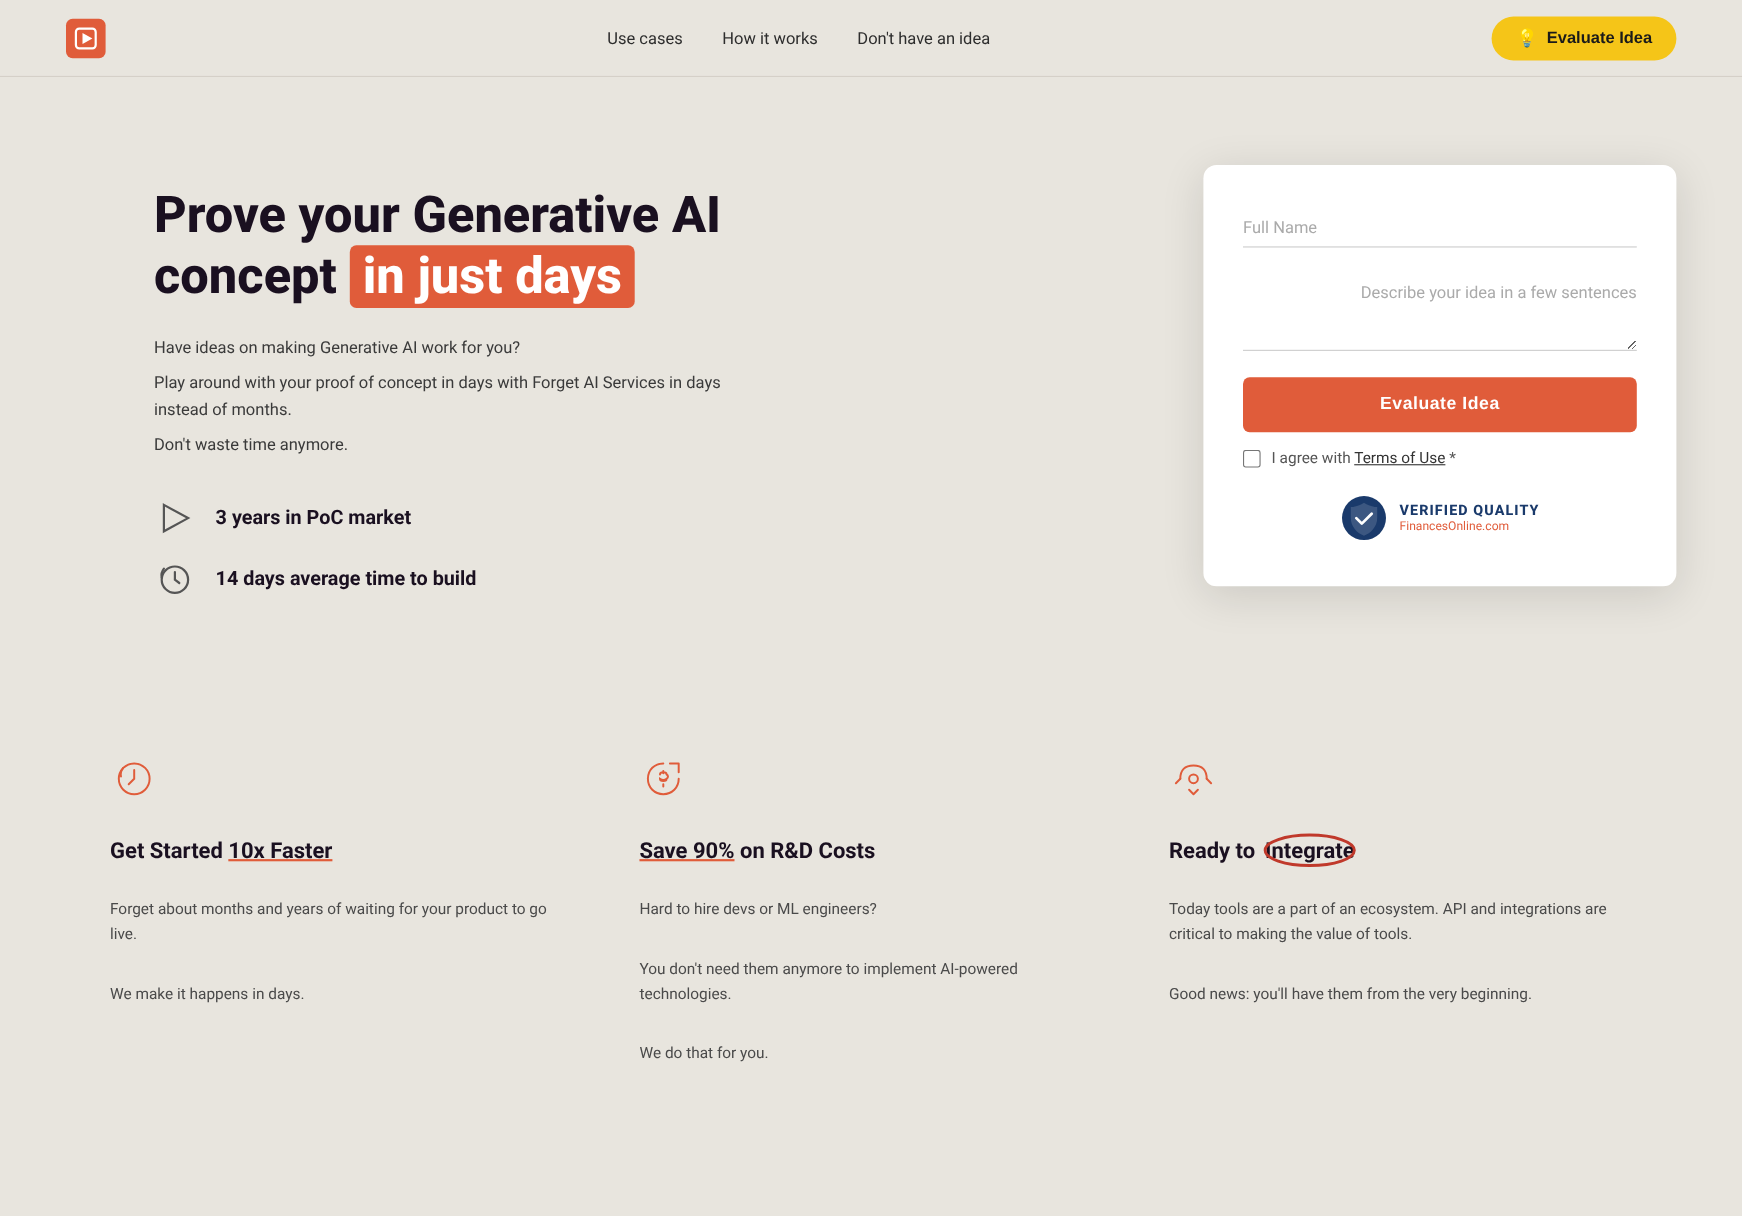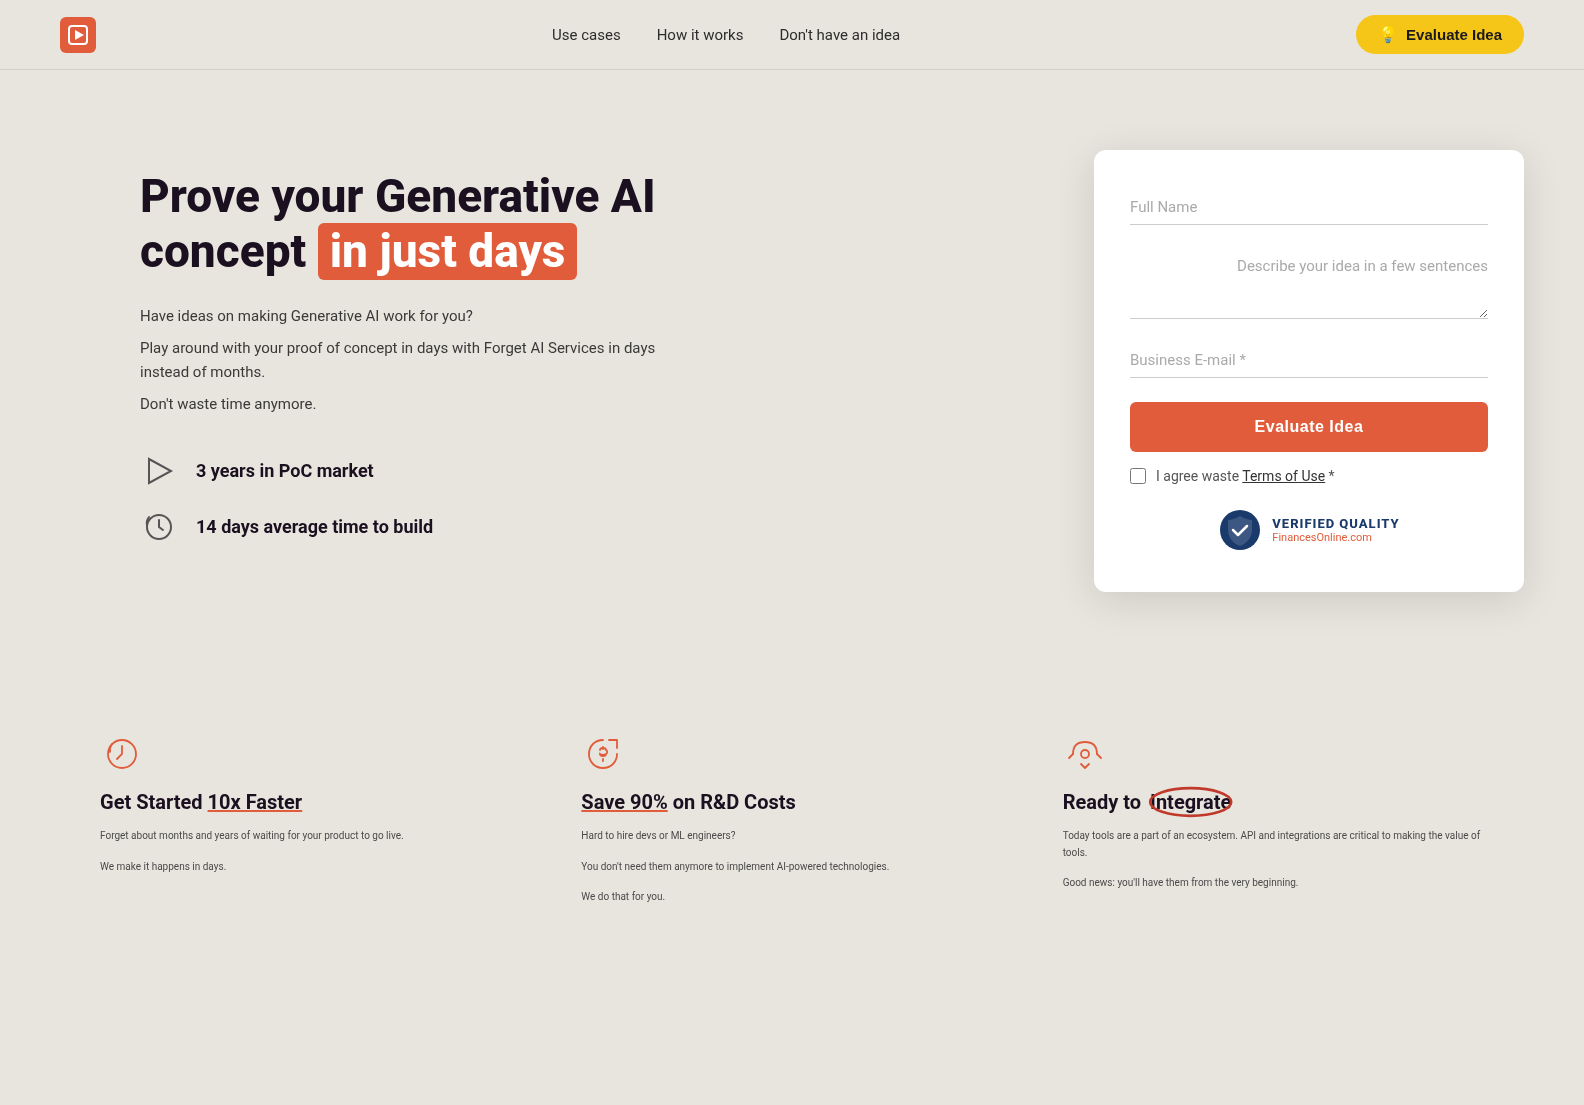--- a/index.html
+++ b/index.html
@@ -225,21 +225,21 @@
     .features {
       background-color: #e8e5de;
       padding: 80px 100px;
       display: grid;
       grid-template-columns: 1fr 1fr 1fr;
       gap: 60px;
     }
     .feature-item {
       display: flex;
       flex-direction: column;
-      gap: 14px;
+      gap: 31px;
     }
     .feature-icon {
       width: 44px;
       height: 44px;
       display: flex;
       align-items: center;
       justify-content: center;
     }
     .feature-icon svg {
       width: 36px;
@@ -251,21 +251,21 @@
     .feature-title {
       font-size: 20px;
       font-weight: 700;
       color: #1a1020;
     }
     .feature-title .underline-orange {
       text-decoration: underline;
       text-decoration-color: #e05c3a;
     }
     .feature-desc {
-      font-size: 10px;
+      font-size: 14px;
       color: #4a4a4a;
       line-height: 1.65;
     }
   </style>
 </head>
 <body>
 
 <nav class="navbar">
   <div class="navbar-logo">
     <div class="logo-icon">
@@ -323,28 +323,25 @@
   </div>
 
   <div class="hero-right">
     <div class="form-card">
       <div class="form-field">
         <input type="text" placeholder="Full Name" style="">
       </div>
       <div class="form-field">
         <textarea placeholder="Describe your idea in a few sentences" style=""></textarea>
       </div>
-      <div class="form-field">
-        <input type="email" placeholder="Business E-mail *" style="">
-      </div>
       <button class="evaluate-idea-btn">Evaluate Idea</button>
       <div class="terms-row">
         <input type="checkbox" style="">
         <span class="terms-text">
-          <span>I agree waste </span><a href="#">Terms of Use</a><span> *</span>
+          <span>I agree with </span><a href="#">Terms of Use</a><span> *</span>
         </span>
       </div>
       <div class="verified-badge">
 
         <svg class="badge-shield" viewBox="0 0 44 44">
           <circle cx="22" cy="22" r="20" fill="#1a3a6b"></circle>
           <path d="M22 8 C16 12 10 12 10 12 L10 22 C10 30 16 36 22 38 C28 36 34 30 34 22 L34 12 C34 12 28 12 22 8Z" fill="white" opacity="0.15"></path>
           <path d="M15 22 l5 5 9-9" stroke="white" stroke-width="2.5" fill="none" stroke-linecap="round" stroke-linejoin="round"></path>
         </svg>
         <div class="badge-text-block">

